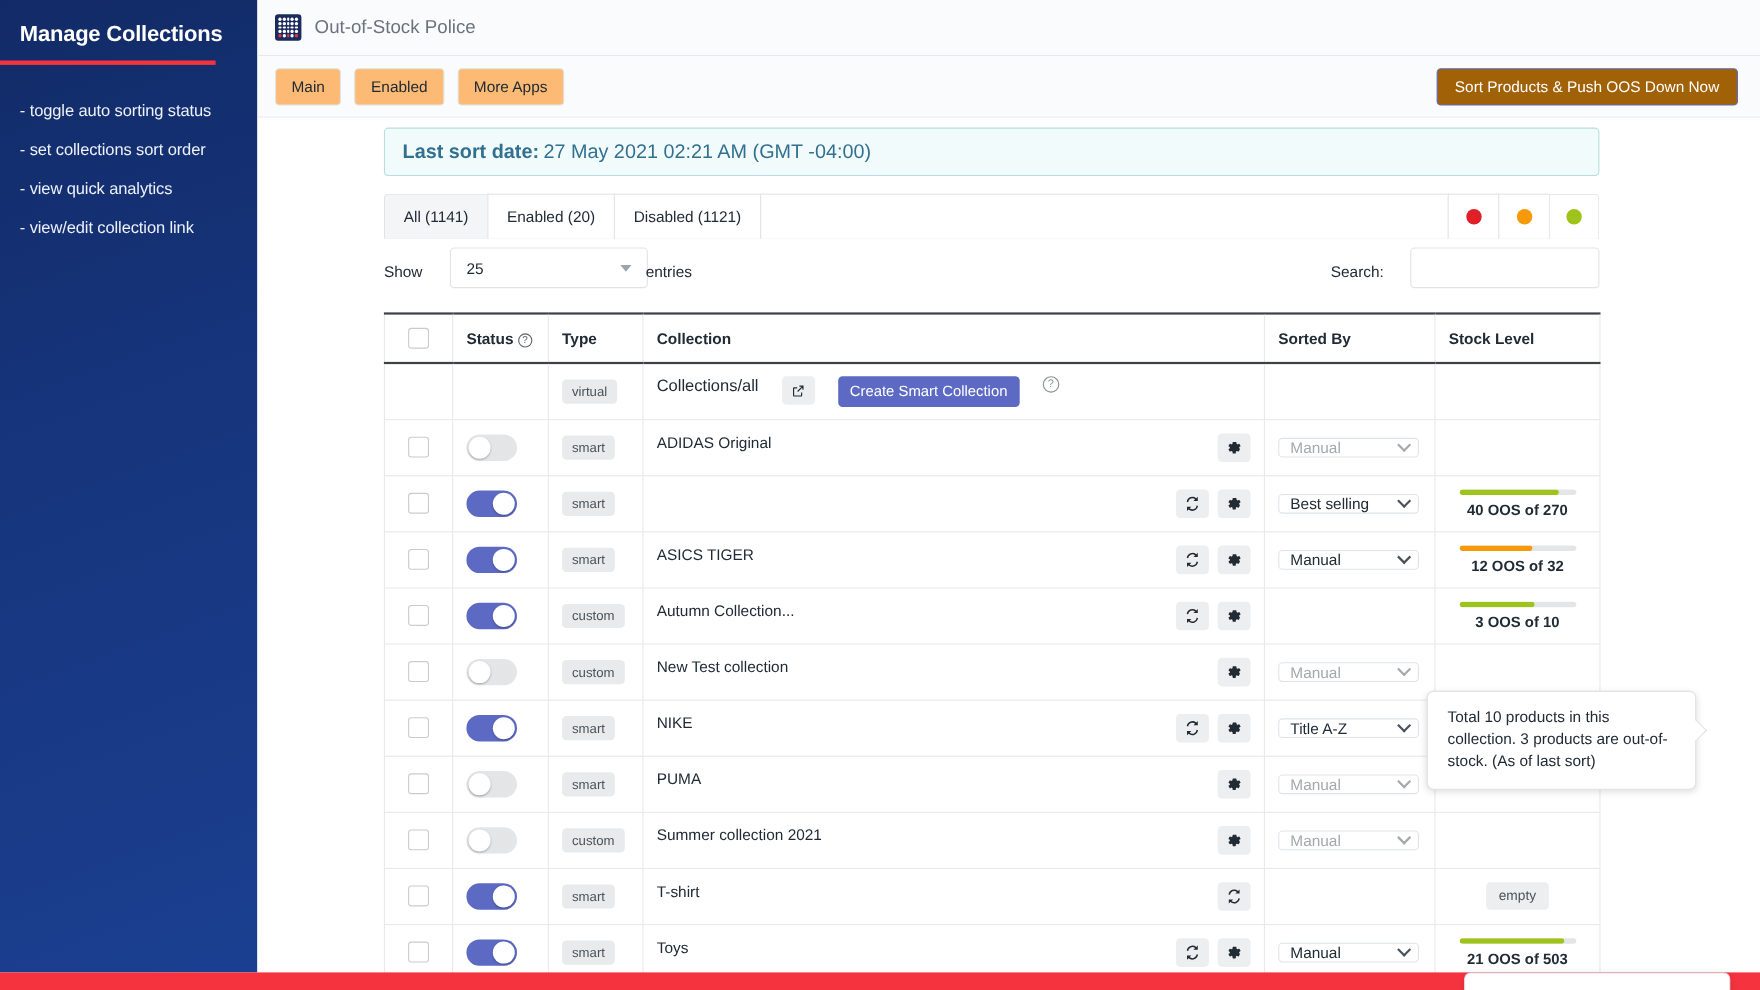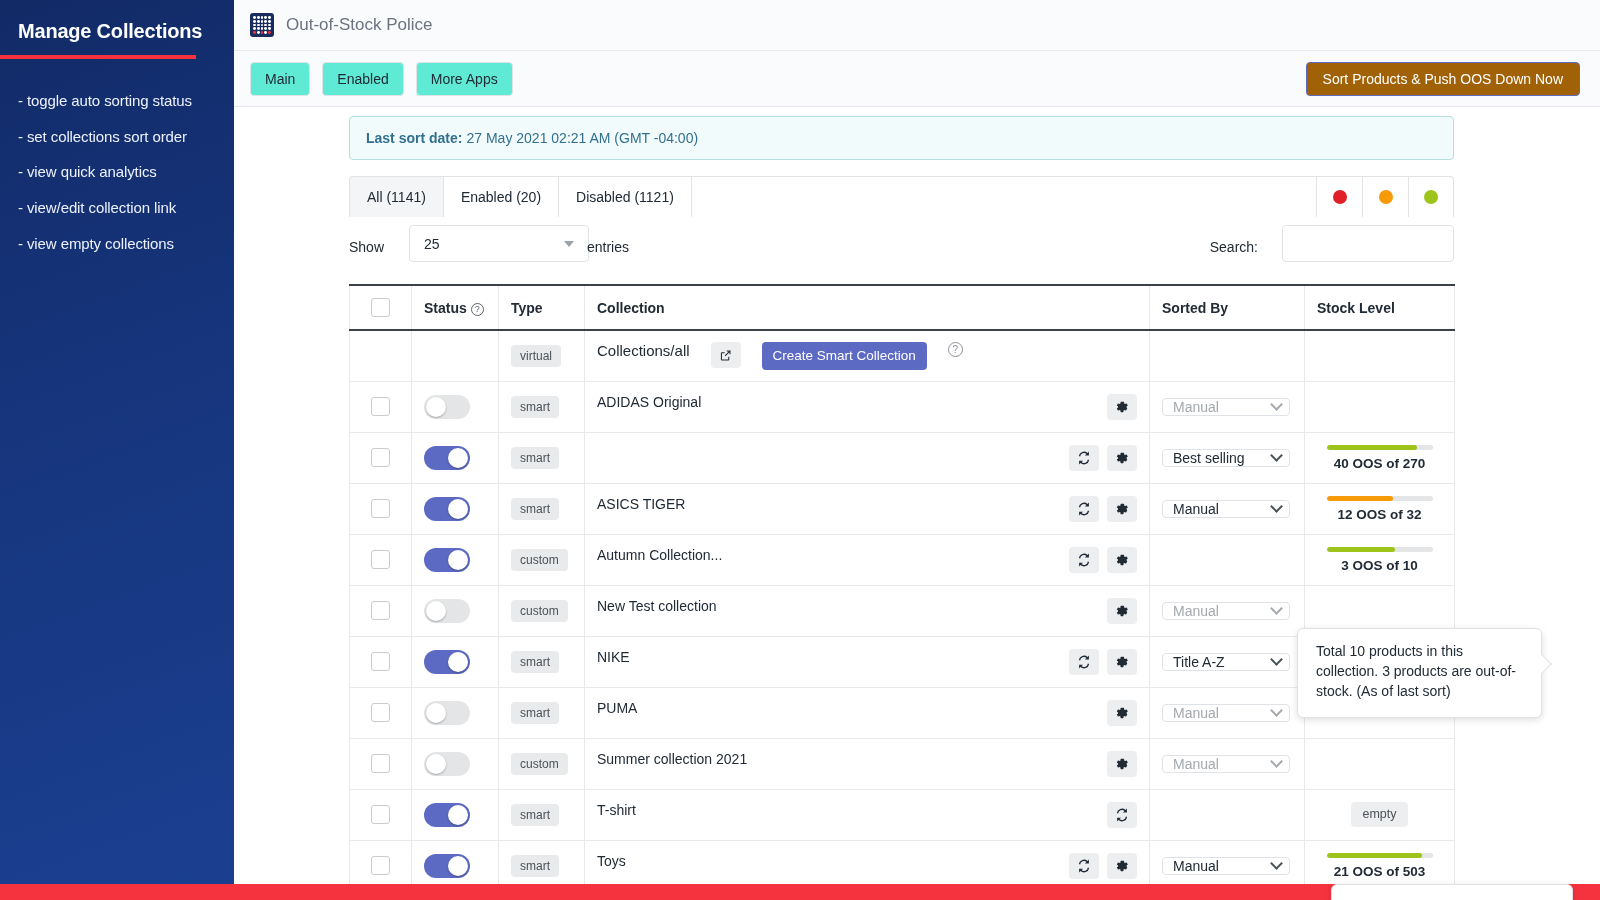--- a/index.html
+++ b/index.html
@@ -55,39 +55,39 @@
   #by-line { margin-left:auto; margin-right:20px; font-size:14px; color:#6b7280; }
 
   
   #navrow {
     position:absolute; left:234px; top:51px; width:1366px; height:56px;
     background:#fafbfc; border-bottom:1px solid #e6e8eb;
     display:flex; align-items:center;
   }
   .nav-btn {
     height:34px; padding:0 14px; margin-left:12px;
-    background:#5eead4; border:1px solid #dfe3e8; border-radius:4px;
+    background:#fdba74; border:1px solid #dfe3e8; border-radius:4px;
     font-size:14px; color:#212b36; cursor:pointer;
     display:flex; align-items:center; font-family:inherit;
   }
   .nav-btn:first-child { margin-left:16px; }
   #sort-now-btn {
     margin-left:auto; margin-right:20px; height:34px; padding:0 16px;
     background:#a16207; border:1px solid #5c6ac4; border-radius:4px;
     color:#ffffff; font-size:14px; cursor:pointer; font-family:inherit;
     display:flex; align-items:center;
   }
 
   
   #content { position:absolute; left:234px; top:107px; width:1366px; height:777px; background:#fff; }
 
   #alert {
     position:absolute; left:115px; top:9px; width:1105px; height:44px;
     background:#f2fbfb; border:1px solid #b7dede; border-radius:4px;
-    display:flex; align-items:center; padding-left:16px; font-size:14px;
+    display:flex; align-items:center; padding-left:16px; font-size:18px;
   }
   #alert b { color:#31708f; margin-right:4px; }
   #alert span.val { color:#31708f; }
 
   
   #tabs {
     position:absolute; left:115px; top:69px; width:1105px; height:41px;
     display:flex; border-bottom:1px solid #e1e3e5;
   }
   .tab {
@@ -238,21 +238,20 @@
 <body>
 
 <div id="sidebar">
   <div class="side-title">Manage Collections</div>
   <div class="side-rule"></div>
   <div class="side-list">
     <div class="side-item">- toggle auto sorting status</div>
     <div class="side-item">- set collections sort order</div>
     <div class="side-item">- view quick analytics</div>
     <div class="side-item">- view/edit collection link</div>
-    <div class="side-item">- view empty collections</div>
   </div>
 </div>
 
 <div id="topbar">
   <div id="app-logo">
     <i></i>
       <i></i>
       <i></i>
       <i></i>
       <i></i>

